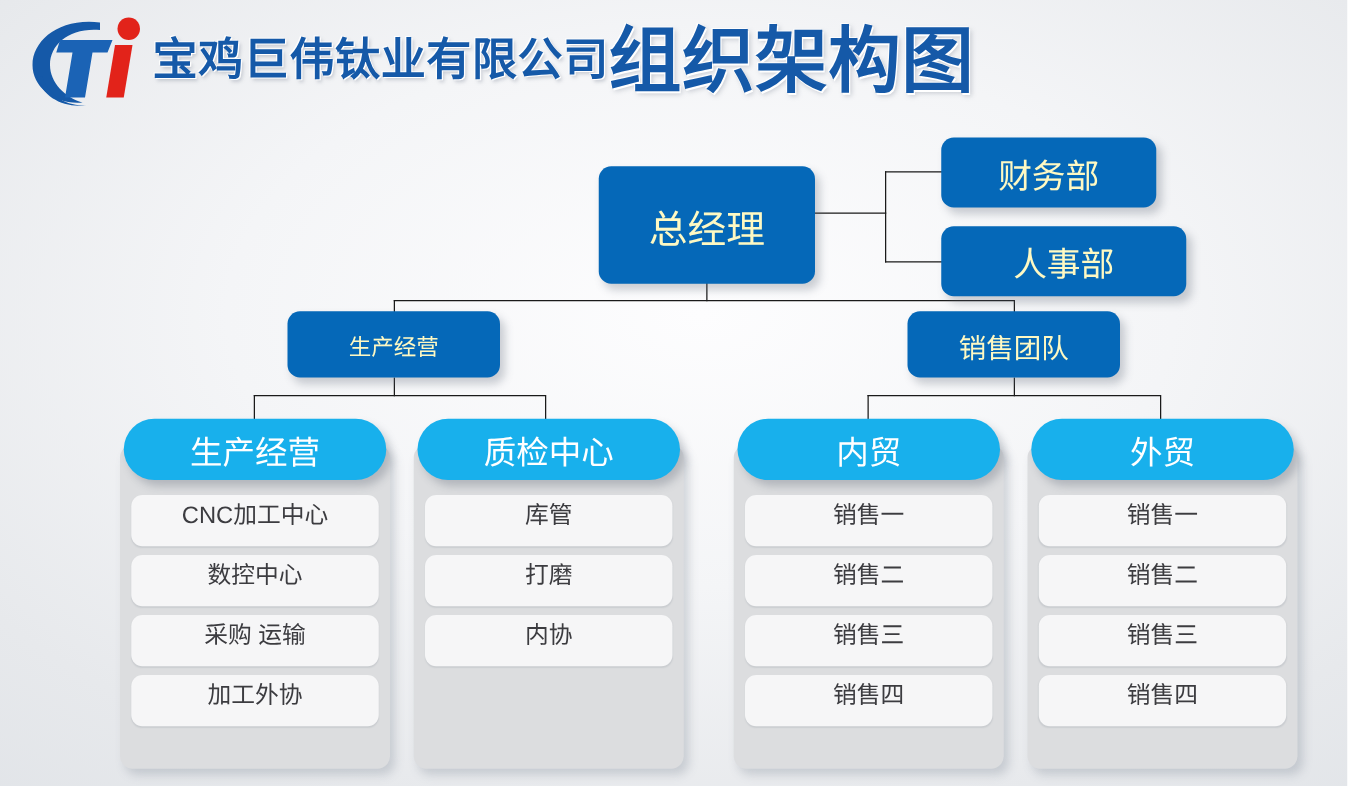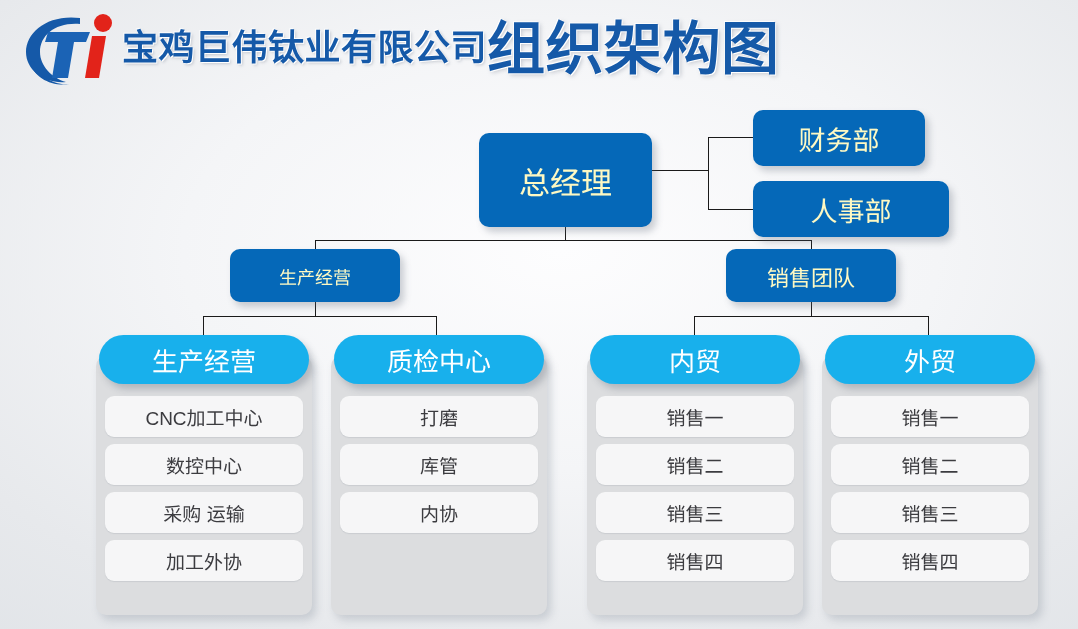--- a/index.html
+++ b/index.html
@@ -135,21 +135,21 @@
     width: 198px;
     display: flex;
     flex-direction: column;
     gap: 7px;
   }
   .col-item {
     height: 41px;
     background: #f6f6f7;
     border-radius: 9px;
     display: flex;
-    align-items: center;
+    align-items: flex-start;
     justify-content: center;
     color: #3c3c40;
     font-size: 19px;
     box-shadow: 0 1px 1px rgba(140,148,160,0.22);
   }
 </style>
 </head>
 <body>
 
 <div id="org-root">
@@ -235,26 +235,26 @@
         </div>
     </div>
   </div>
 
   <div id="col-1" class="column">
     <div class="col-head">
       <span>质检中心</span>
     </div>
     <div class="col-items">
       <div class="col-item">
+          <span>库管</span>
+        </div>
+      <div class="col-item">
           <span>打磨</span>
         </div>
       <div class="col-item">
-          <span>库管</span>
-        </div>
-      <div class="col-item">
           <span>内协</span>
         </div>
     </div>
   </div>
 
   <div id="col-2" class="column">
     <div class="col-head">
       <span>内贸</span>
     </div>
     <div class="col-items">

